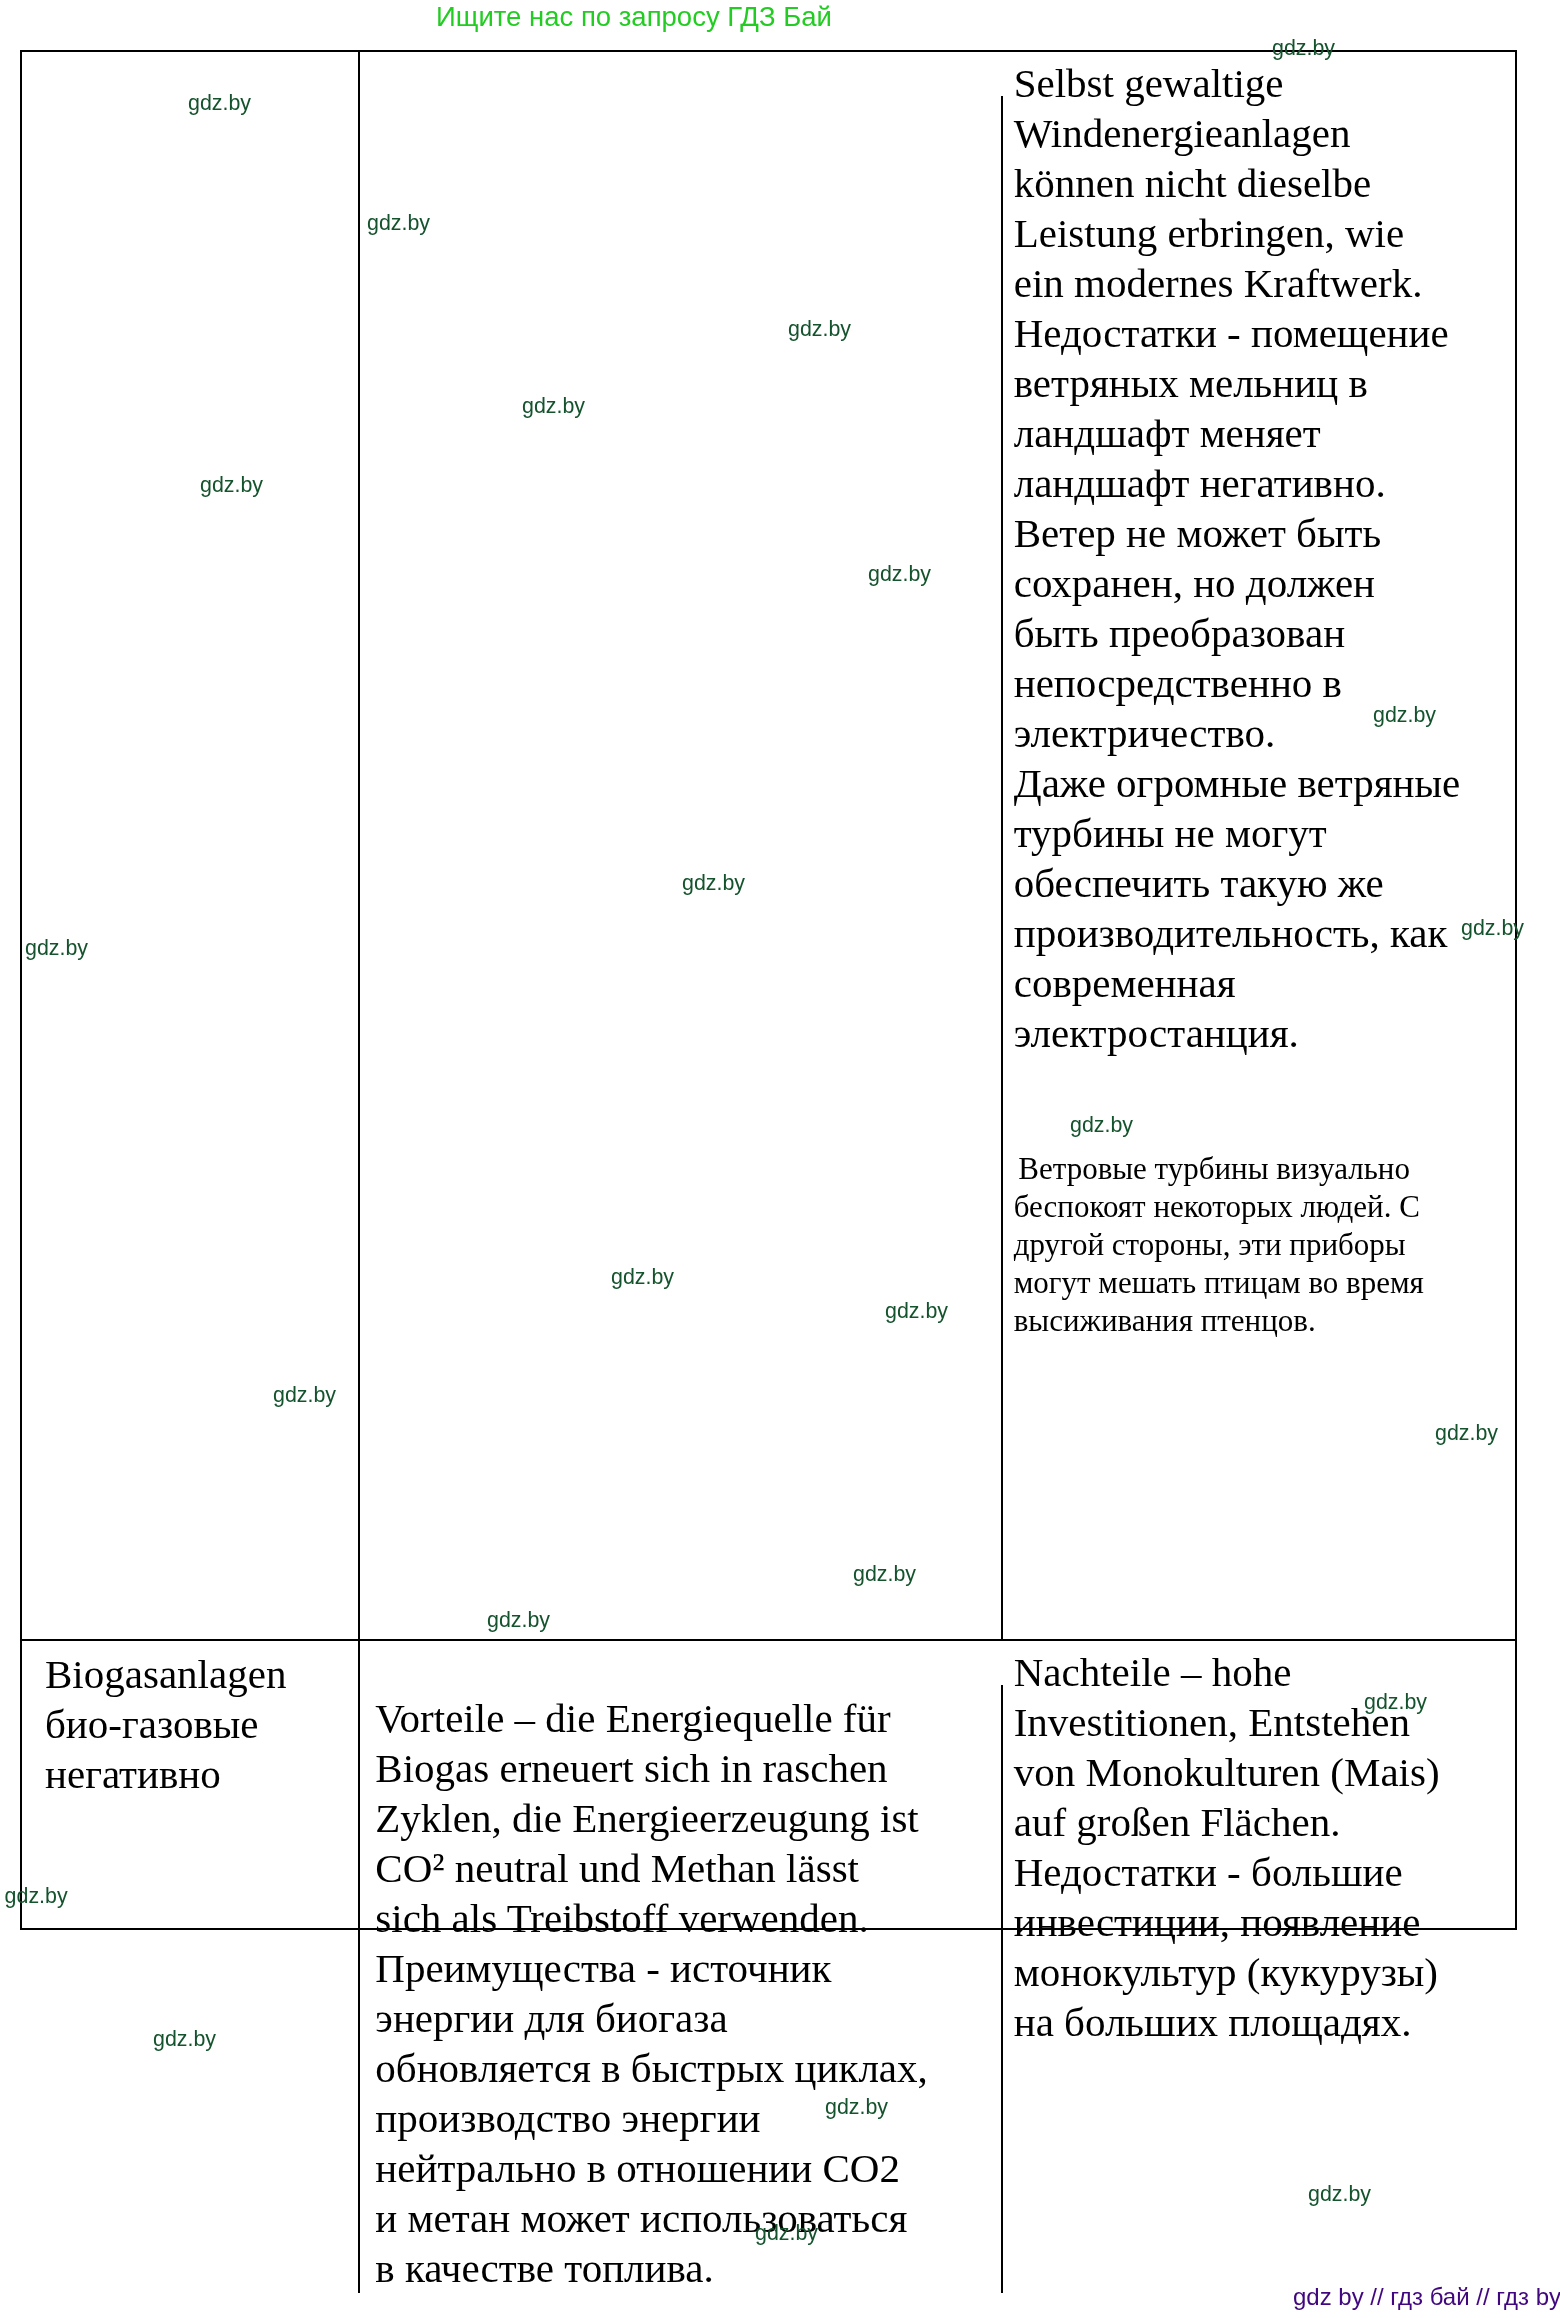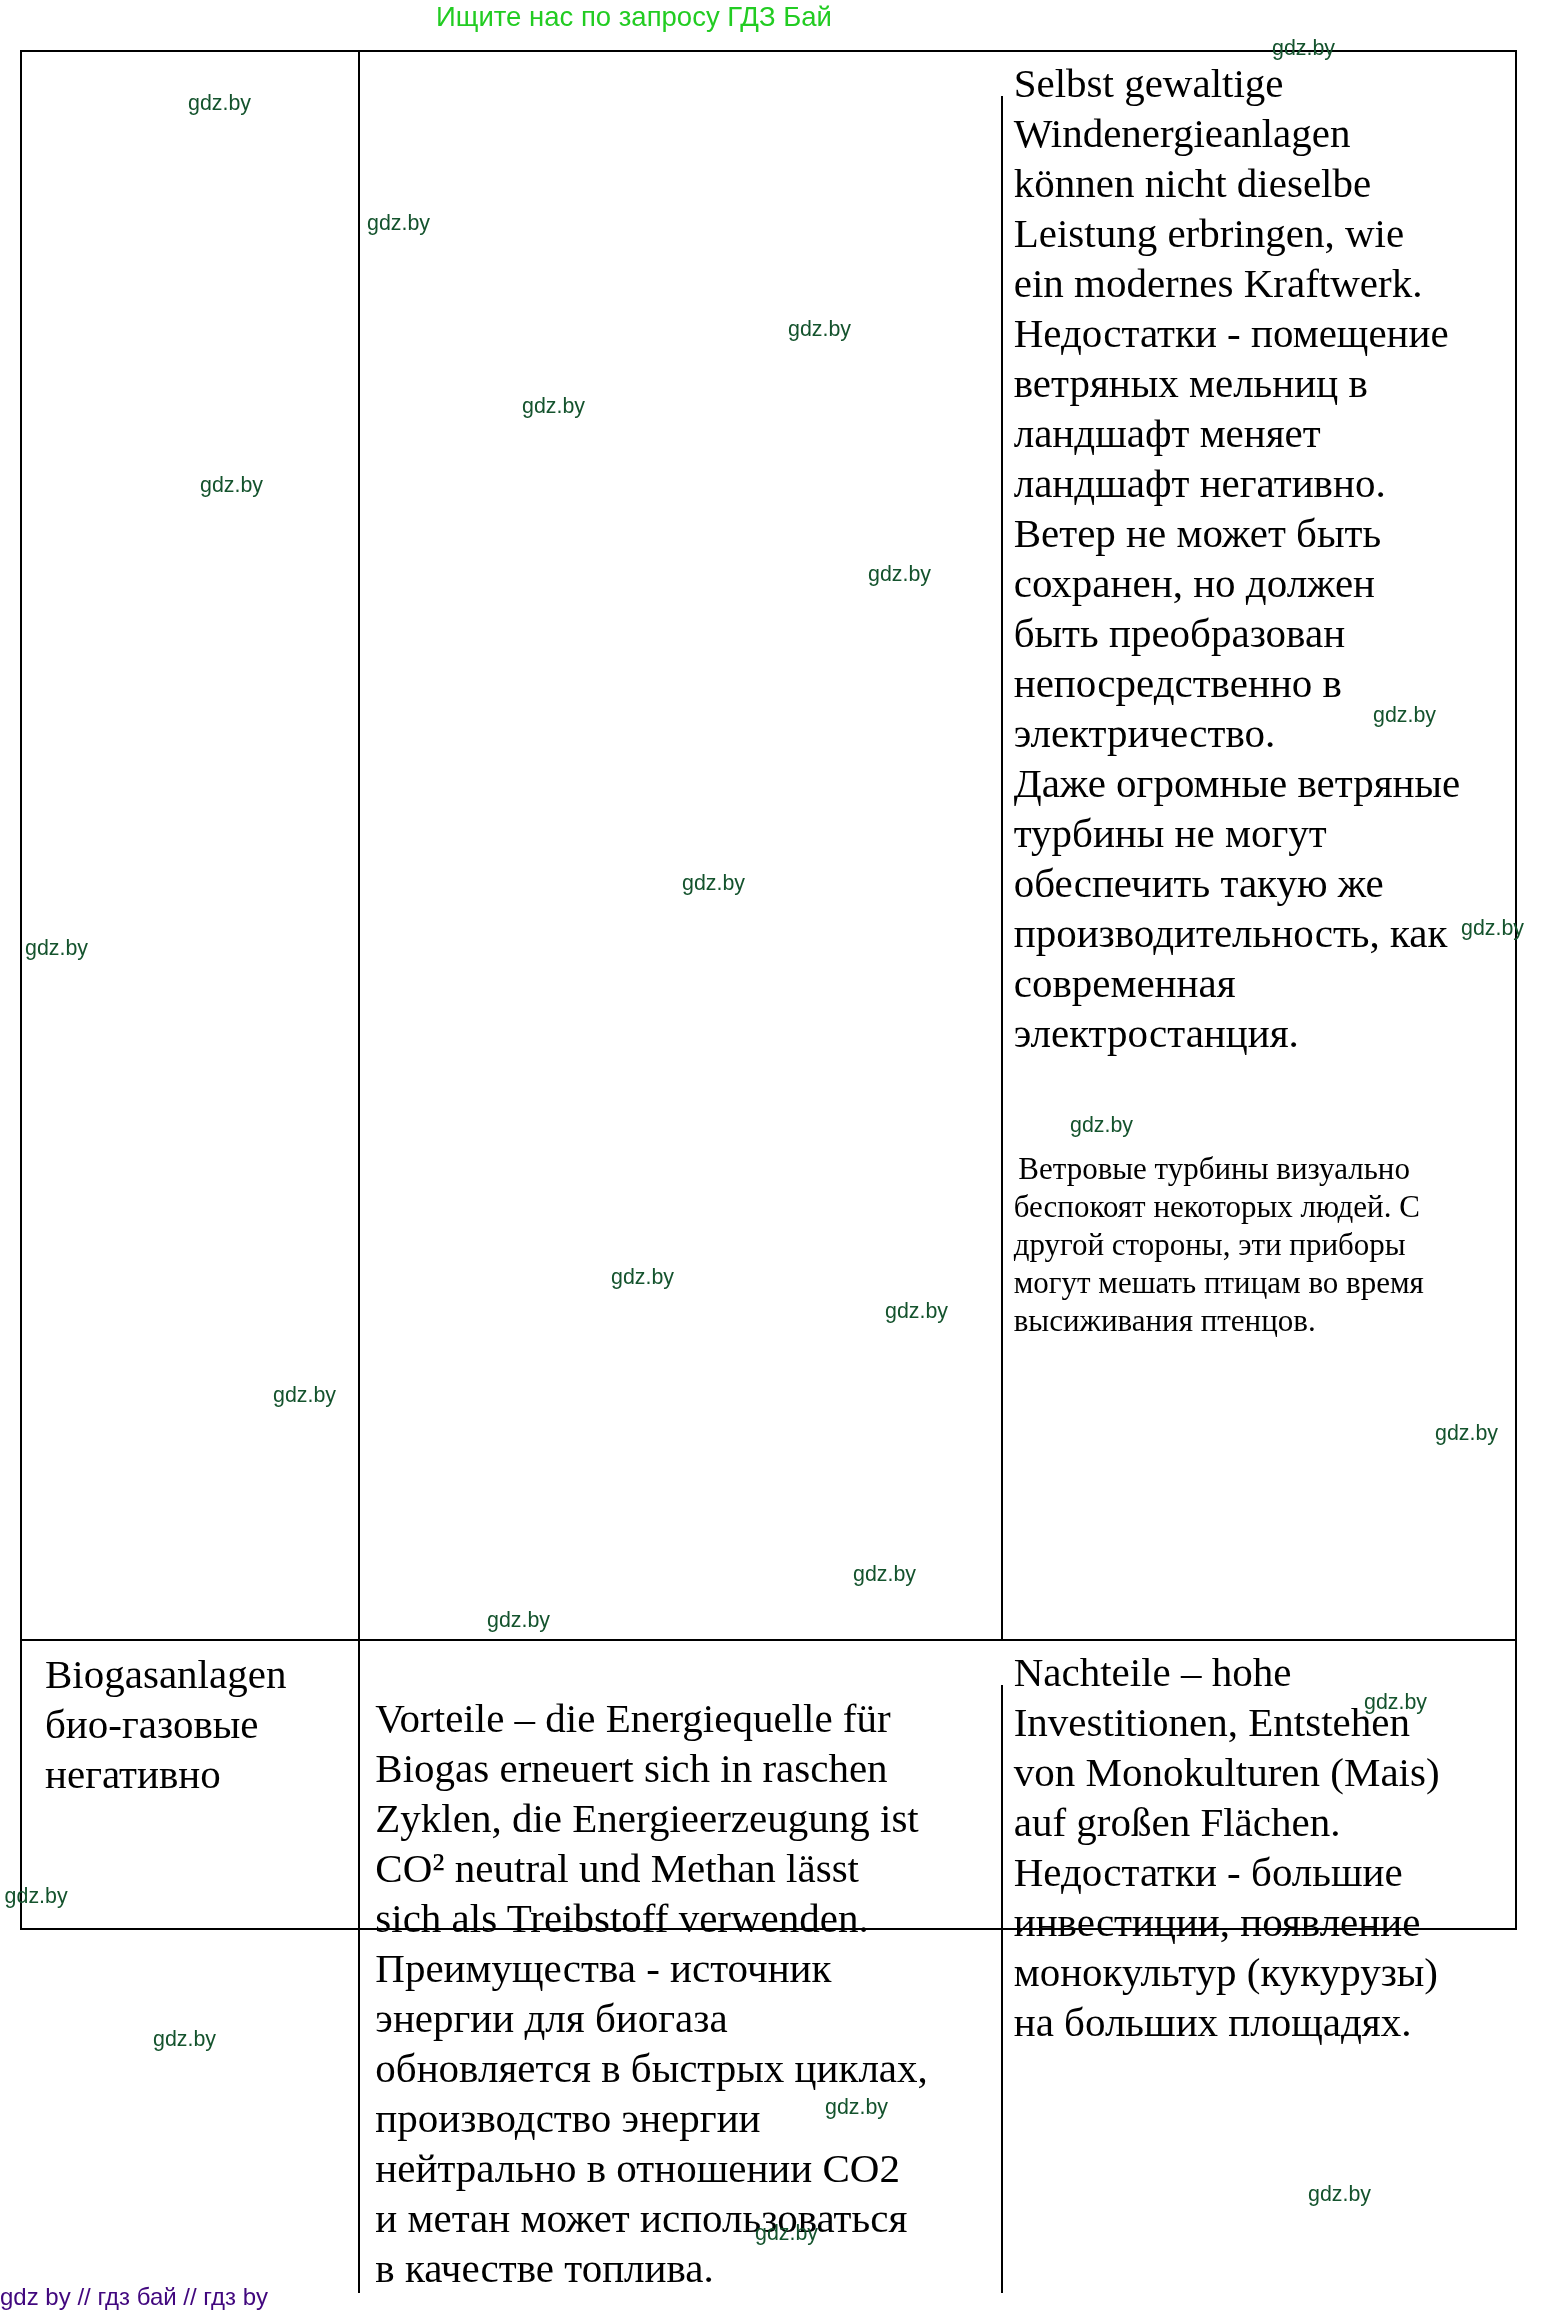--- a/index.html
+++ b/index.html
@@ -12,21 +12,21 @@
   
   .promo {
     position:absolute; left:0; top:2; width:1268px;
     text-align:center;
     font-family:"Liberation Sans", sans-serif;
     font-size:27.5px; line-height:34px; font-weight:400;
   }
   
   .footer {
     position:absolute; left:0; top:2281px; width:1561px;
-    text-align:left;
+    text-align:right;
     font-family:"Liberation Sans", sans-serif;
     font-size:24px; line-height:31px;
   }
   
   .doc-table {
     position:absolute; left:20px; top:50px;
     width:1497px; height:1880px;
     border:2.3px solid #000;
     display:grid;
     grid-template-columns:338px 643px 1fr;

